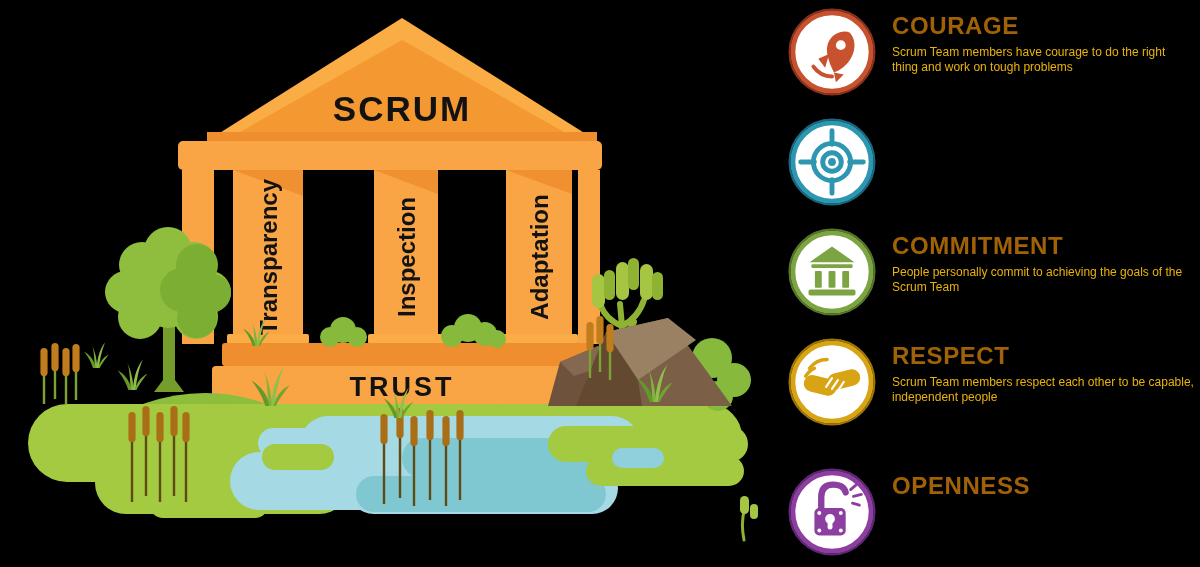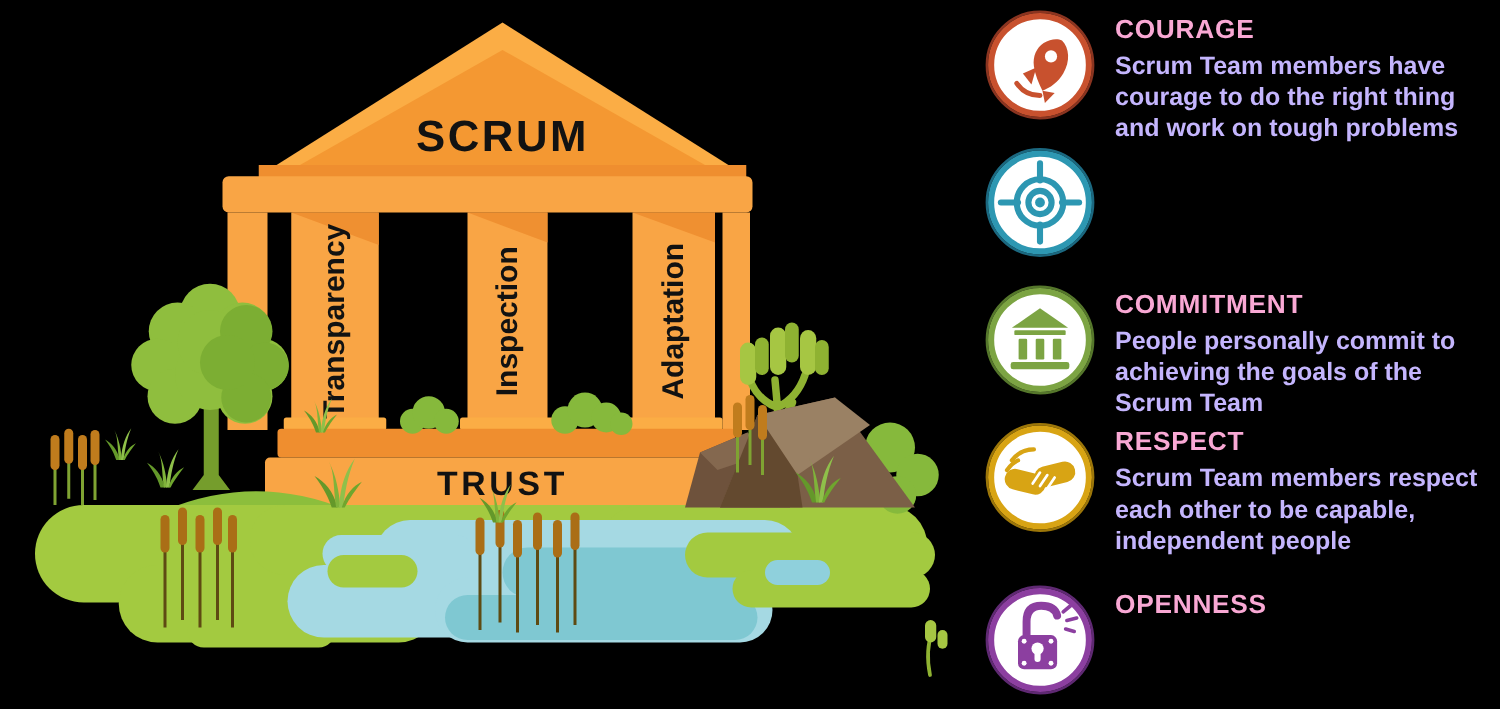--- a/index.html
+++ b/index.html
@@ -2,22 +2,22 @@
 <html><head>
 <meta charset="utf-8">
 <style>
   html,body{margin:0;padding:0;background:#000;}
   #stage{position:relative;width:1200px;height:567px;background:#000;overflow:hidden;
          font-family:"Liberation Sans","DejaVu Sans",sans-serif;}
   #illustration{position:absolute;left:0;top:0;width:760px;height:567px;}
   .value-row{position:absolute;left:788px;display:flex;align-items:flex-start;width:410px;}
   .vicon{width:88px;height:88px;margin-top:4px;flex:0 0 auto;}
   .vtext{margin-left:16px;padding-top:8px;width:302px;}
-  .vtitle{margin:0 0 5px 0;font-size:21px;font-weight:bold;letter-spacing:.6px;color:#f9a8d4;}
-  .vdesc{margin:0;font-size:20px;line-height:1.24;font-weight:bold;color:#c4b5fd;}
+  .vtitle{margin:0 0 5px 0;font-size:24px;font-weight:bold;letter-spacing:.6px;color:#a16207;}
+  .vdesc{margin:0;font-size:12px;line-height:1.24;font-weight:normal;color:#eab308;}
   svg text{font-family:"Liberation Sans","DejaVu Sans",sans-serif;}
 </style>
 </head>
 <body>
 
 <div id="stage">
 
   <svg id="illustration" viewBox="0 0 760 567">
     <defs>
       <g id="tuft">

